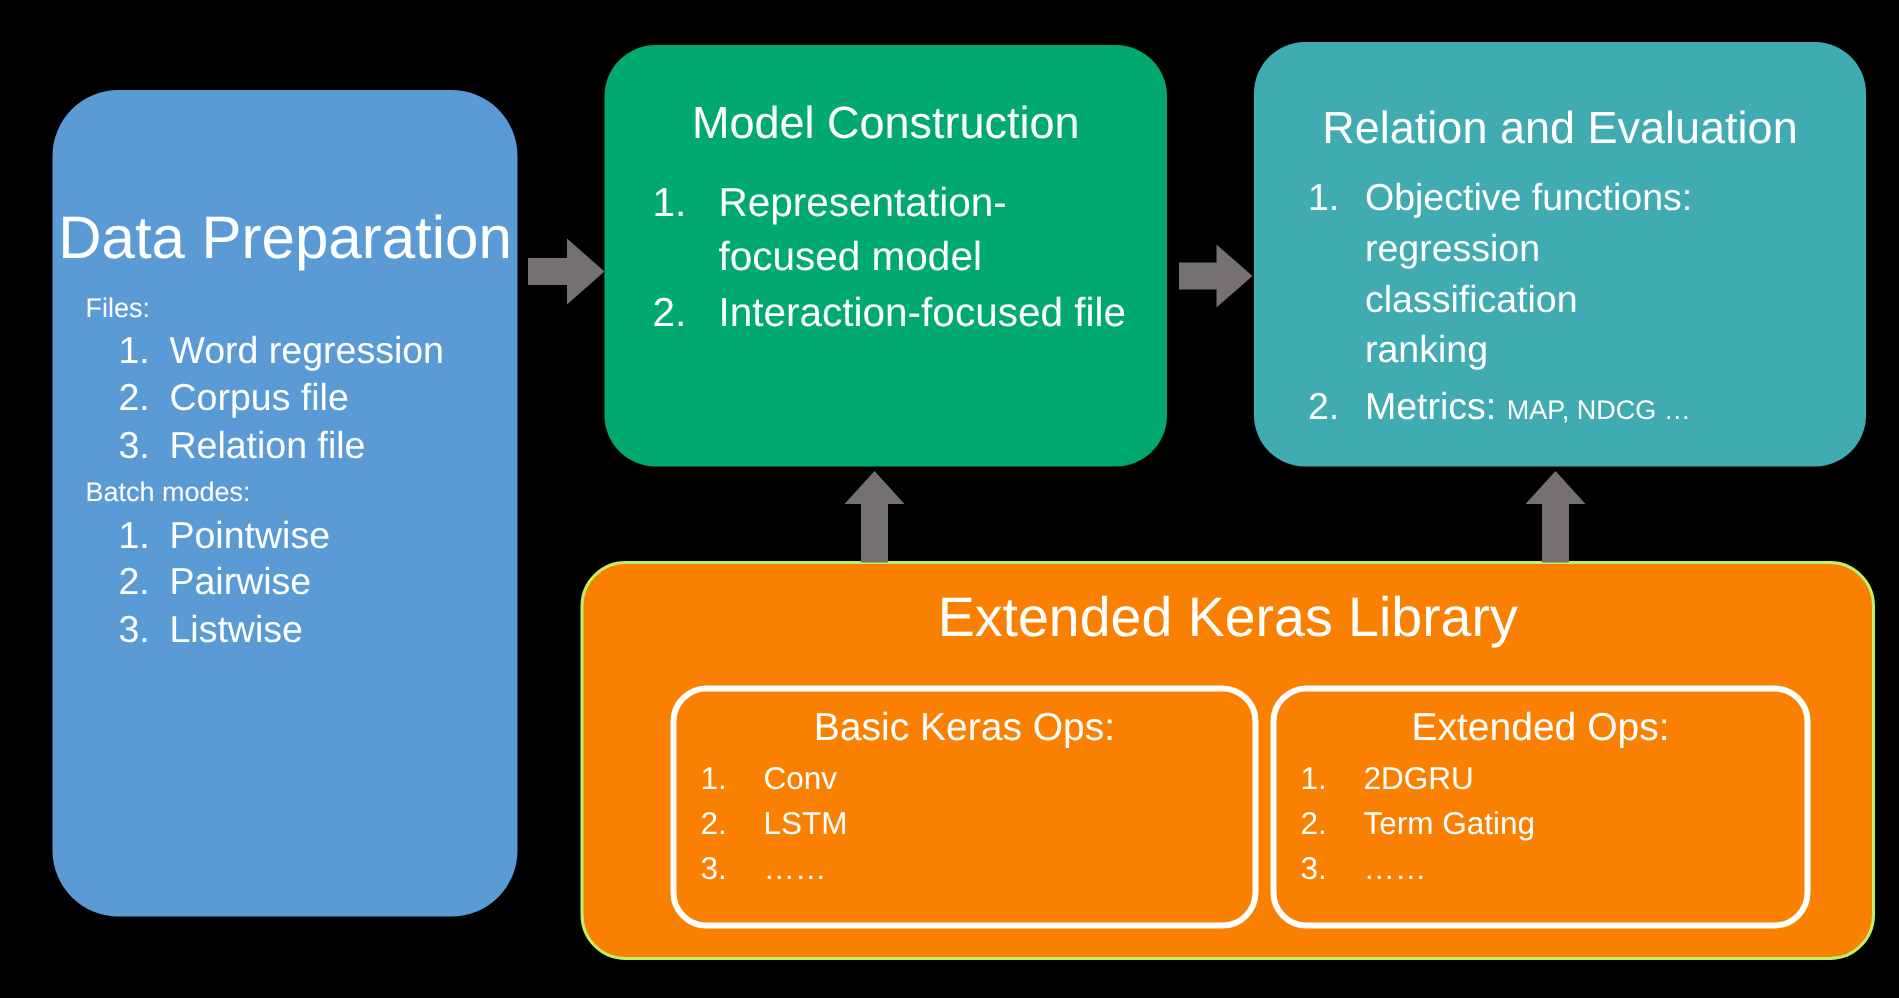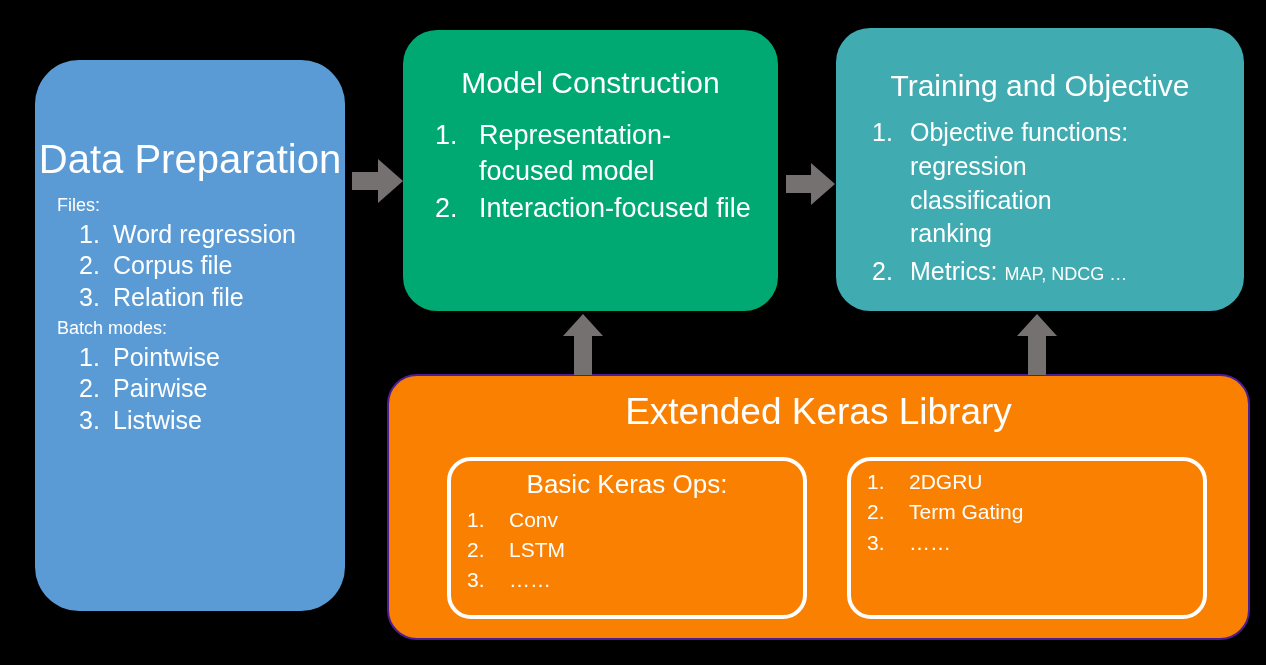--- a/index.html
+++ b/index.html
@@ -147,39 +147,39 @@
   }
   .small-tail { font-size: 18px; }
 
   
   #box-keras {
     left: 387px;
     top: 374px;
     width: 863px;
     height: 266px;
     background: #FA8002;
-    border: 2px solid #4c1d95;
+    border: 2px solid #bef264;
     border-radius: 30px;
   }
   #box-keras .stage-title {
     position: absolute;
     left: 0; right: 0;
     top: 17px;
     font-size: 37px;
   }
 
   .subbox {
     position: absolute;
     box-sizing: border-box;
     border: 4px solid #ffffff;
     border-radius: 24px;
     top: 81px;
     height: 162px;
   }
-  #subbox-basic { left: 58px; width: 360px; }
+  #subbox-basic { left: 58px; width: 392px; }
   #subbox-ext   { left: 458px; width: 360px; }
 
   .subbox-title {
     text-align: center;
     font-size: 26px;
     margin-top: 9px;
     line-height: 1.1;
     white-space: nowrap;
   }
   .subbox .list {
@@ -252,21 +252,21 @@
         <span class="txt">Representation-focused model</span>
       </div>
       <div class="li">
         <span class="num">2.</span>
         <span class="txt">Interaction-focused file</span>
       </div>
     </div>
   </div>
 
   <div class="stage" id="box-train">
-    <div class="stage-title">Training and Objective</div>
+    <div class="stage-title">Relation and Evaluation</div>
     <div id="te-body">
       <div class="li">
         <span class="num">1.</span>
         <span class="txt">Objective functions:</span>
       </div>
       <div id="te-sub">
         <div>regression</div>
         <div>classification</div>
         <div>ranking</div>
       </div>
@@ -295,20 +295,21 @@
           <span class="txt">LSTM</span>
         </div>
         <div class="li">
           <span class="num">3.</span>
           <span class="txt">……</span>
         </div>
       </div>
     </div>
 
     <div class="subbox" id="subbox-ext">
+      <div class="subbox-title">Extended Ops:</div>
       <div class="list">
         <div class="li">
           <span class="num">1.</span>
           <span class="txt">2DGRU</span>
         </div>
         <div class="li">
           <span class="num">2.</span>
           <span class="txt">Term Gating</span>
         </div>
         <div class="li">

